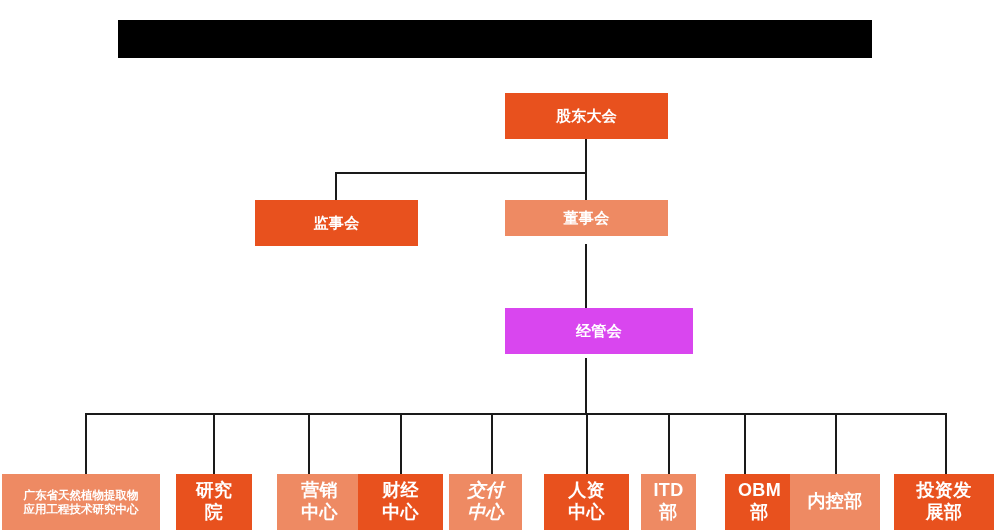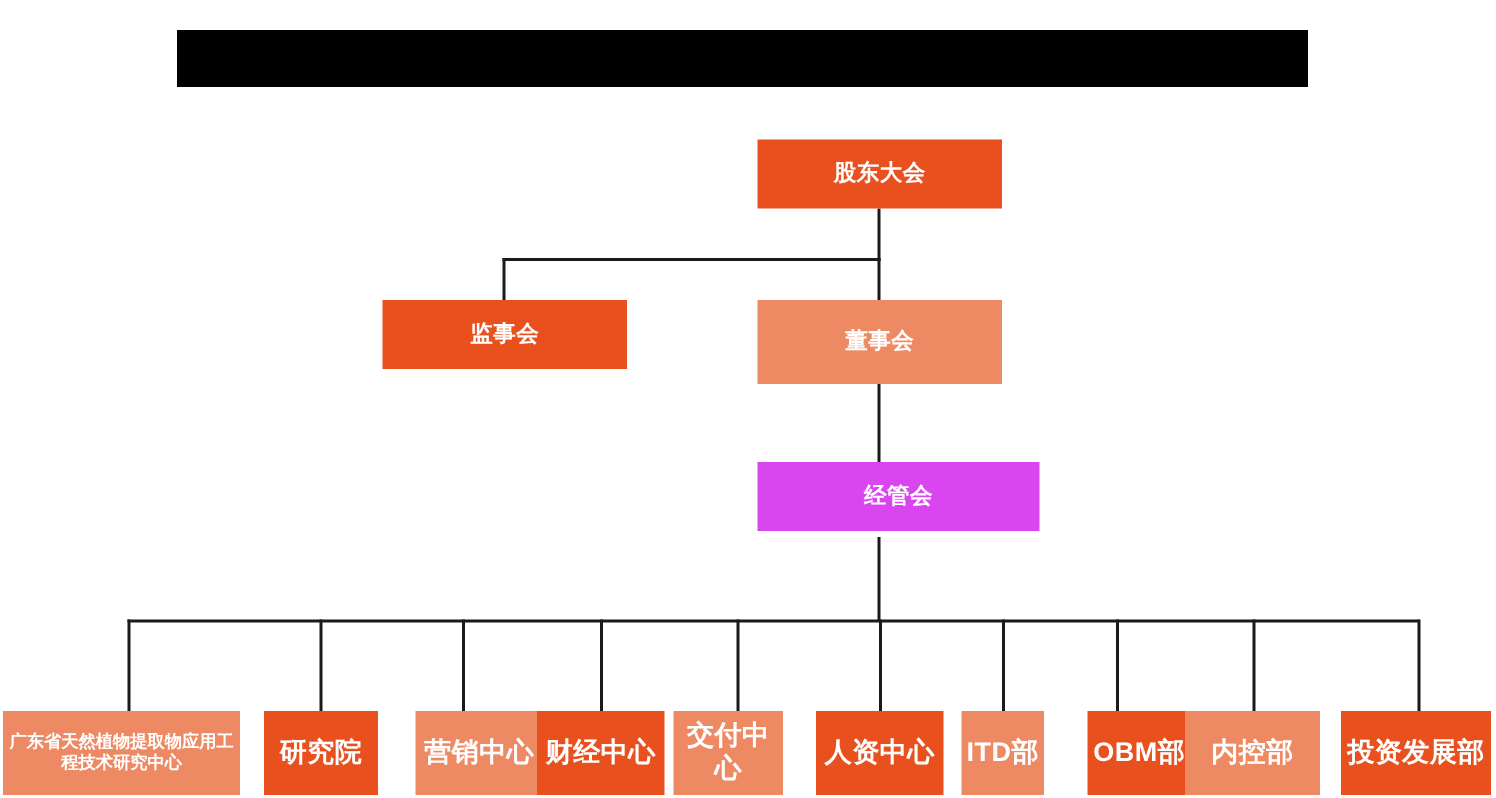--- a/index.html
+++ b/index.html
@@ -24,21 +24,21 @@
   }
   .node {
     position: absolute;
     display: flex;
     align-items: center;
     justify-content: center;
     text-align: center;
     color: #ffffff;
     box-sizing: border-box;
     line-height: 1.22;
-    padding: 2px 0;
+    padding: 2px 17px;
     font-weight: 700;
     letter-spacing: 0.3px;
   }
   .node.level-1 { font-size: 15px; }
   .node.level-2 { font-size: 15px; }
   .node.level-3 { font-size: 15px; }
   .node.leaf    { font-size: 18px; font-weight: 700; }
   .node.leaf.tiny { font-size: 11.5px; font-weight: 700; letter-spacing: 0px; }
   .connector {
     position: absolute;
@@ -75,33 +75,33 @@
   <div class="connector v" style="left:586px; top:413px; height:61px;"></div>
   <div class="connector v" style="left:668px; top:413px; height:61px;"></div>
   <div class="connector v" style="left:744px; top:413px; height:61px;"></div>
   <div class="connector v" style="left:835px; top:413px; height:61px;"></div>
   <div class="connector v" style="left:945px; top:413px; height:61px;"></div>
 
   <div class="node level-1" style="left:505px; top:93px; width:163px; height:46px; background:#E8511E;">股东大会</div>
 
   <div class="node level-2" style="left:255px; top:200px; width:163px; height:46px; background:#E8511E;">监事会</div>
 
-  <div class="node level-2" style="left:505px; top:200px; width:163px; height:56px; background:#EE8A63;">董事会</div>
+  <div class="node level-2" style="left:505px; top:200px; width:163px; height:36px; background:#EE8A63;">董事会</div>
 
   <div class="node level-3" style="left:505px; top:308px; width:188px; height:46px; background:#d946ef;">经管会</div>
 
   <div class="node leaf tiny" style="left:2px; top:474px; width:158px; height:56px; background:#EE8A63;">广东省天然植物提取物应用工程技术研究中心</div>
 
   <div class="node leaf" style="left:176px; top:474px; width:76px; height:56px; background:#E8511E;">研究院</div>
 
   <div class="node leaf" style="left:277px; top:474px; width:85px; height:56px; background:#EE8A63;">营销中心</div>
 
   <div class="node leaf" style="left:358px; top:474px; width:85px; height:56px; background:#E8511E;">财经中心</div>
 
-  <div class="node leaf" style="left:449px; top:474px; width:73px; height:56px; background:#EE8A63;">交付中心</div>
+  <div class="node leaf" style="left:449px; top:474px; width:73px; height:56px; background:#EE8A63;font-style:italic;">交付中心</div>
 
   <div class="node leaf" style="left:544px; top:474px; width:85px; height:56px; background:#E8511E;">人资中心</div>
 
   <div class="node leaf" style="left:641px; top:474px; width:55px; height:56px; background:#EE8A63;">ITD部</div>
 
   <div class="node leaf" style="left:710px; top:474px; width:69px; height:56px; background:#E8511E;margin-left:15px;">OBM部</div>
 
   <div class="node leaf" style="left:790px; top:474px; width:90px; height:56px; background:#EE8A63;">内控部</div>
 
   <div class="node leaf" style="left:894px; top:474px; width:100px; height:56px; background:#E8511E;">投资发展部</div>

